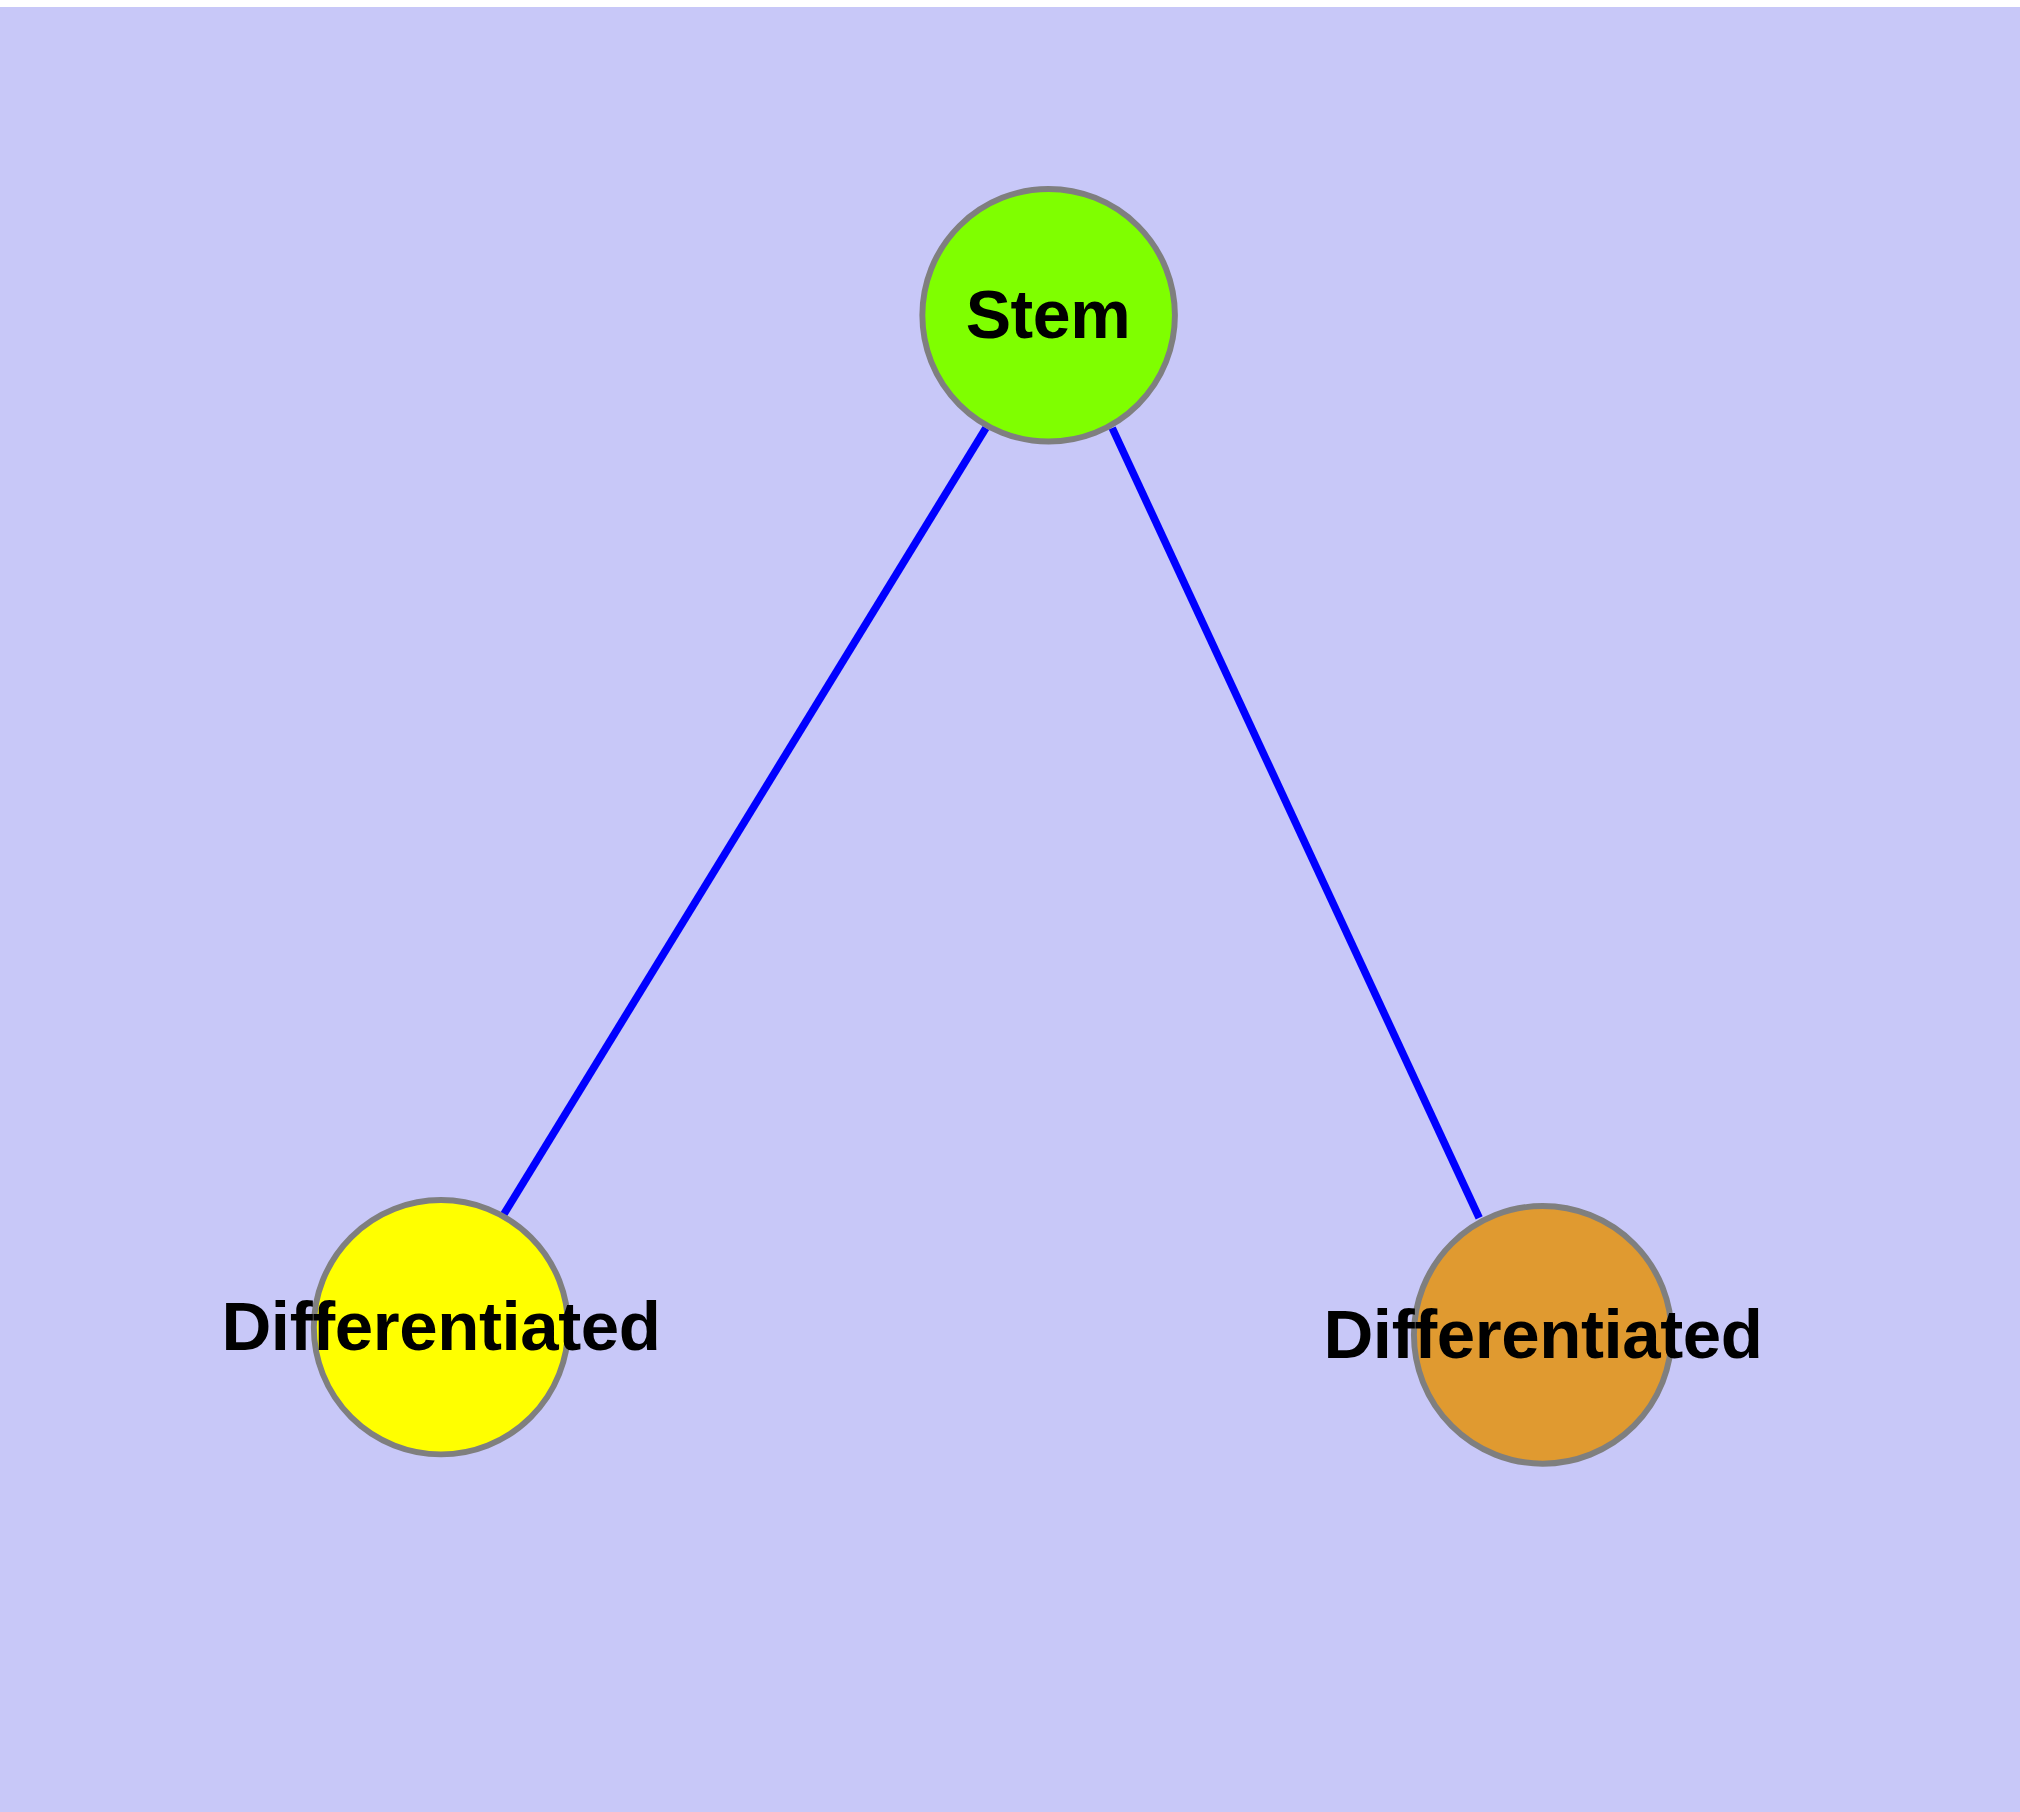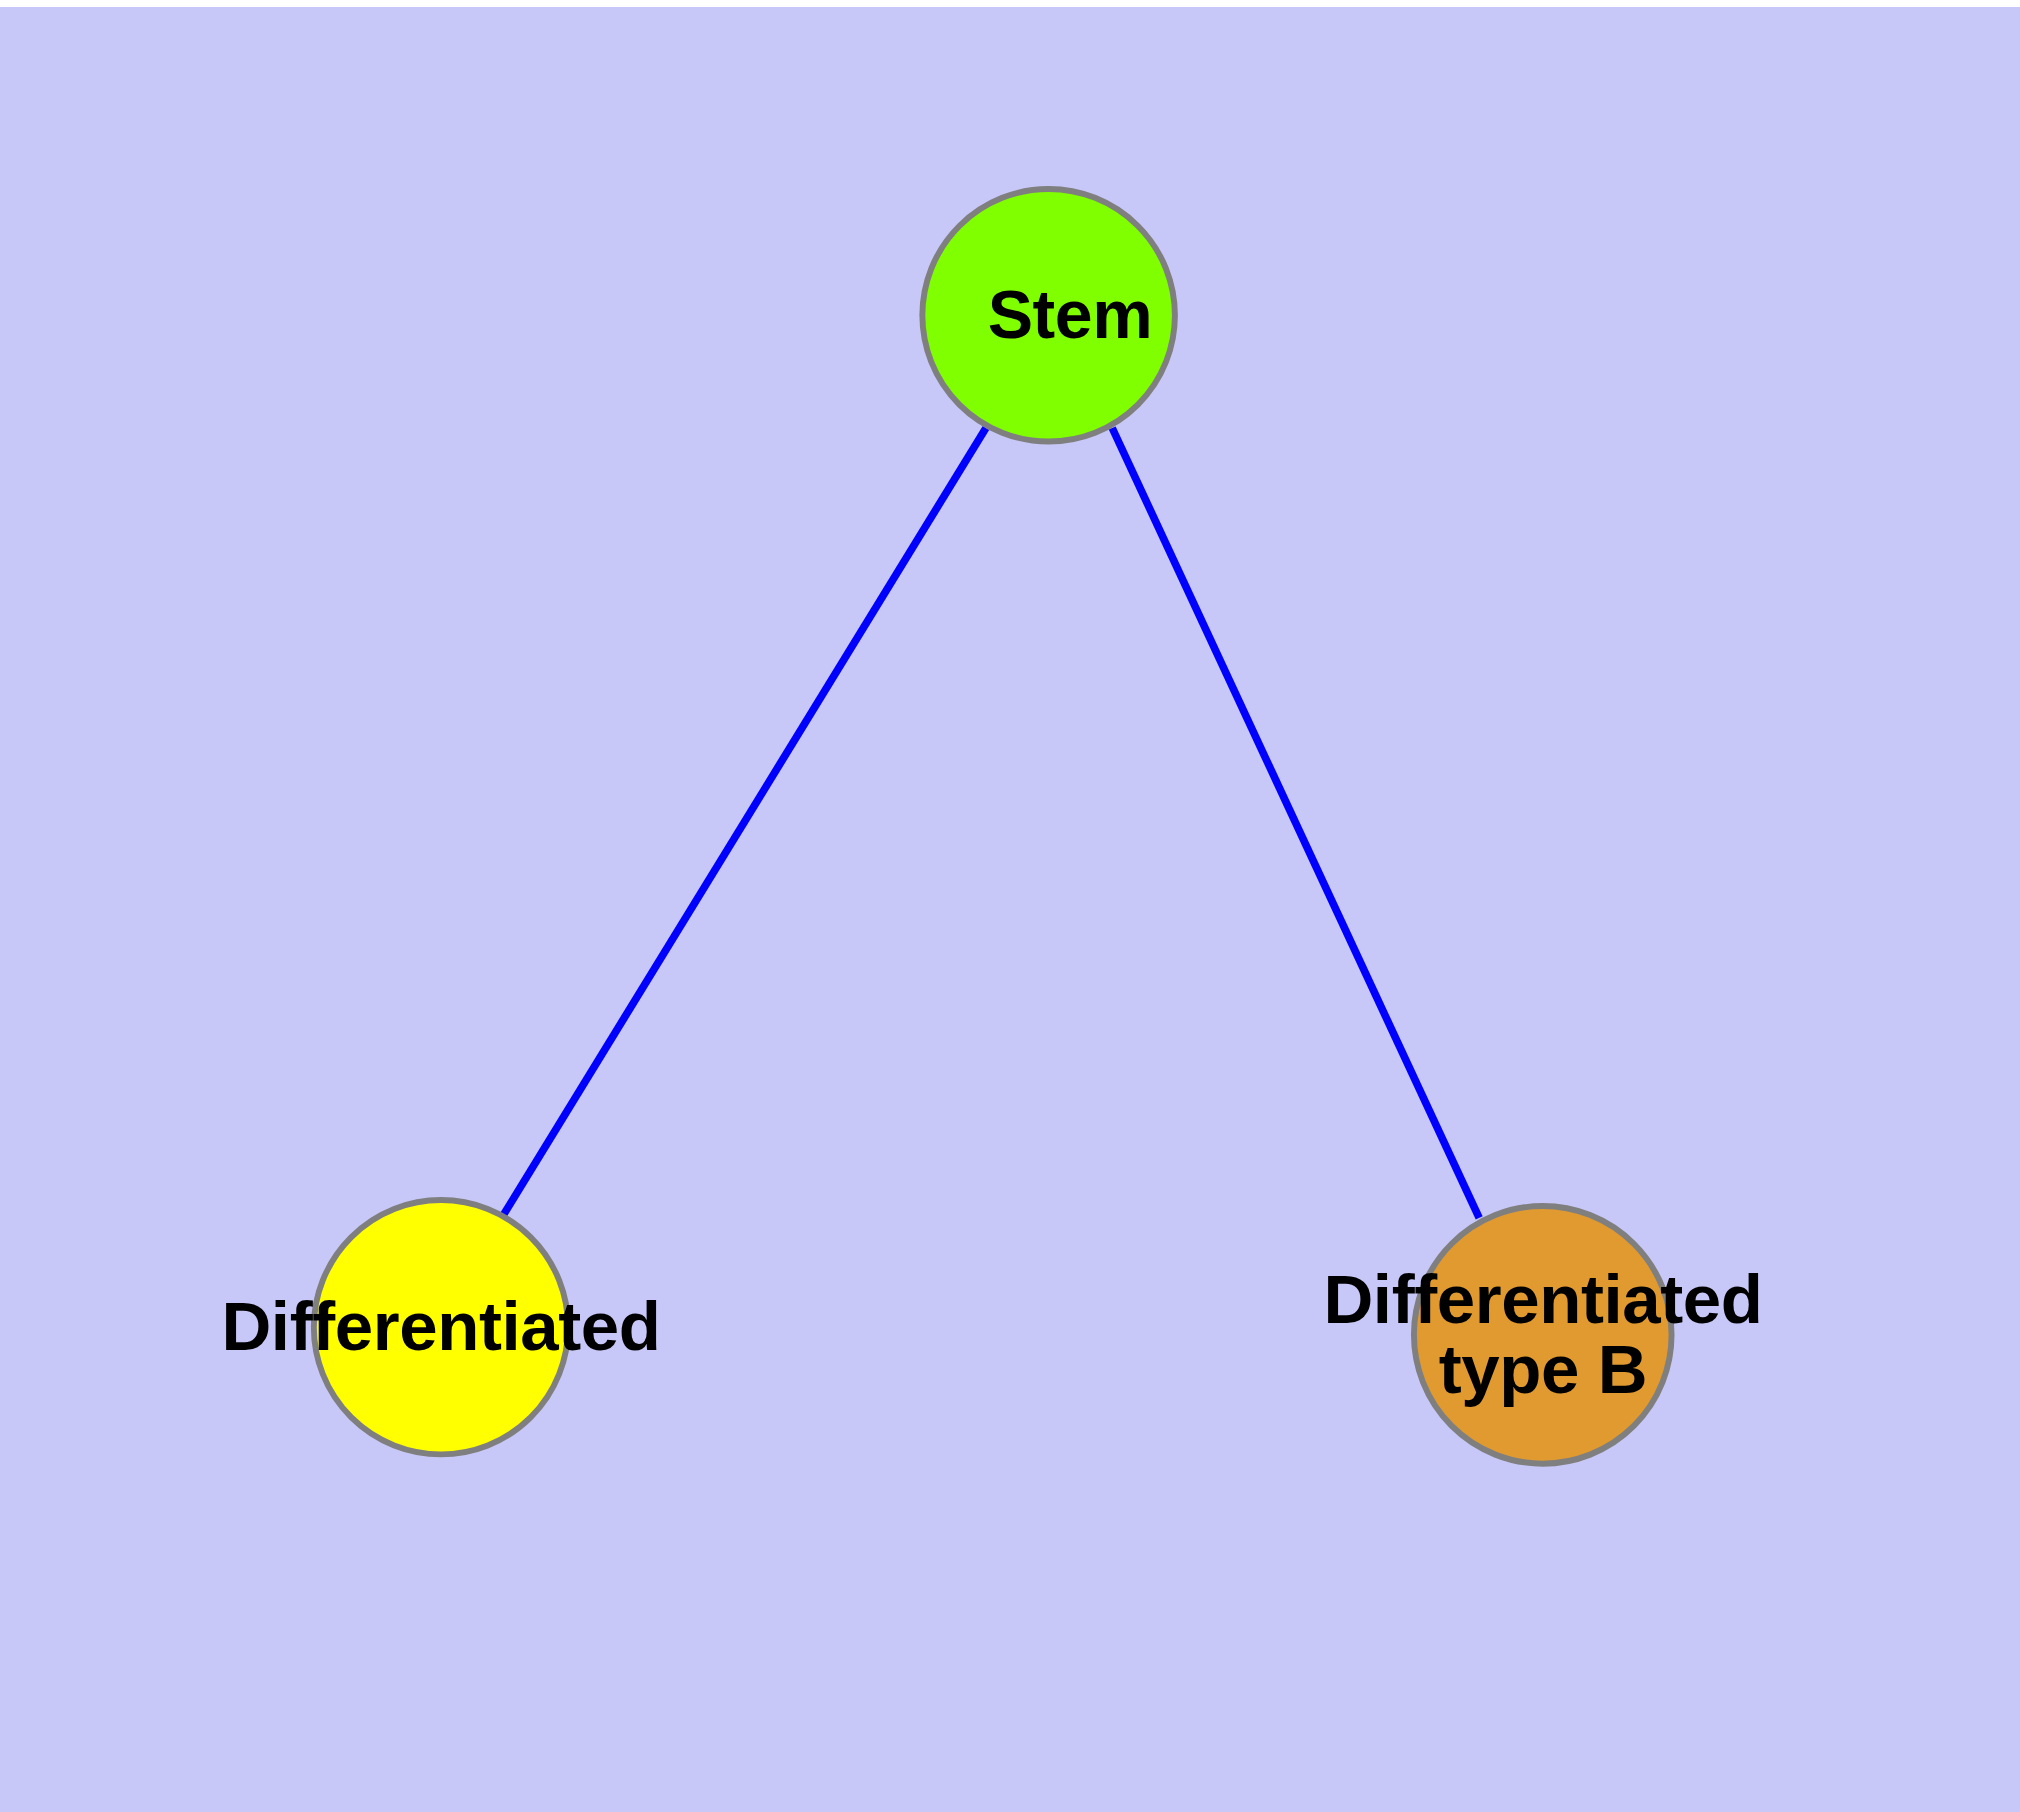--- a/index.html
+++ b/index.html
@@ -39,21 +39,20 @@
     white-space: nowrap;
     line-height: 1.02;
     letter-spacing: -0.4px;
     transform: translate(-50%, -50%);
     pointer-events: none;
   }
   #label-stem {
     left: 1048px;
     top: 315px;
     font-size: 68px;
-    margin-left: 22px;
   }
   #label-type-a {
     left: 441px;
     top: 1327px;
     font-size: 69px;
   }
   #label-type-b {
     left: 1543px;
     top: 1335px;
     font-size: 69px;
@@ -84,17 +83,16 @@
   <div class="node-label" id="label-stem">
     <span class="label-line">Stem</span>
   </div>
 
   <div class="node-label" id="label-type-a">
     <span class="label-line">Differentiated</span>
   </div>
 
   <div class="node-label" id="label-type-b">
     <span class="label-line">Differentiated</span>
-    <span class="label-line">type B</span>
   </div>
 
 </div>
 
 
 </body></html>

